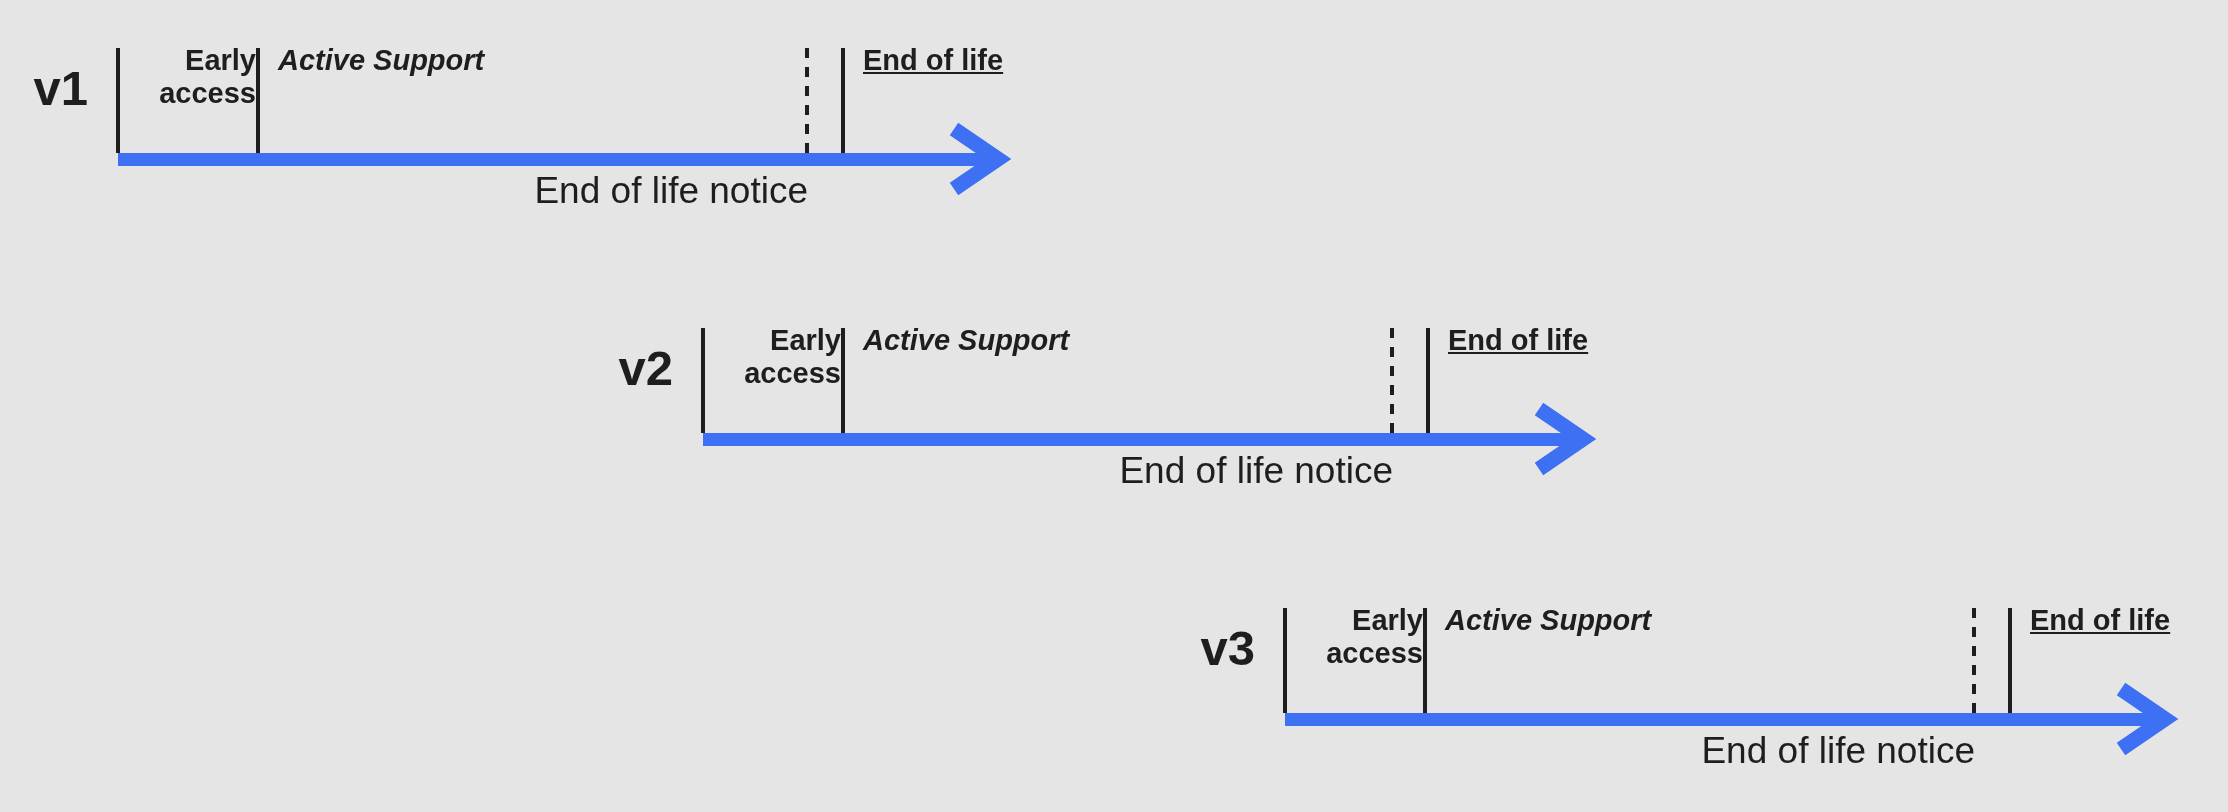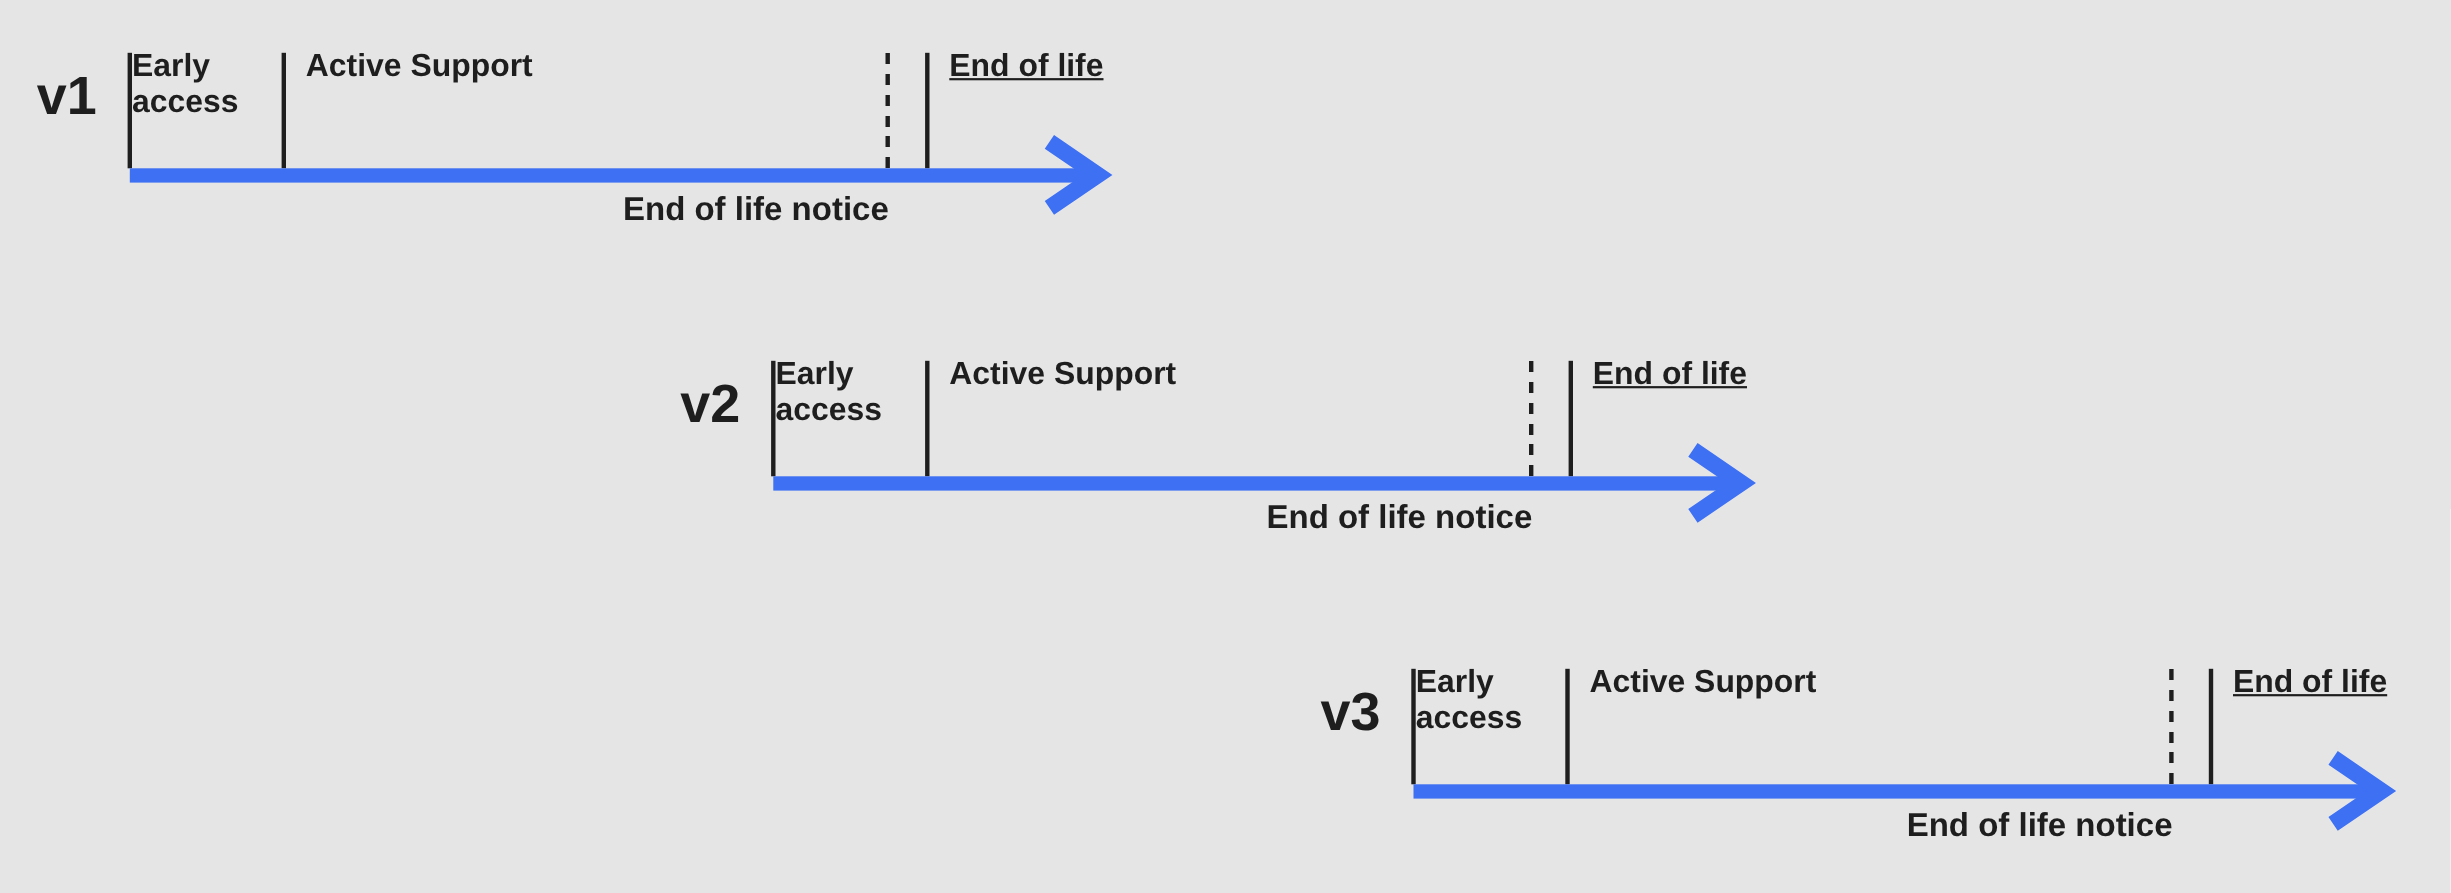--- a/index.html
+++ b/index.html
@@ -78,32 +78,33 @@
   .seg-label {
     position: absolute;
     top: -4px;
     font-size: 29px;
     font-weight: 700;
     line-height: 33px;
     color: var(--ink);
     white-space: nowrap;
   }
   .seg-label.early {
-    left: 2px;
+    left: 18px;
     width: 120px;
     white-space: normal;
+    text-align: right;
   }
-  .seg-label.active { left: 160px; }
+  .seg-label.active { left: 160px; font-style: italic; }
   .seg-label.eol    { left: 745px; text-decoration: underline; }
   .notice {
     position: absolute;
     top: 126px;
     right: 250px; 
-    font-size: 30px;
-    font-weight: 700;
+    font-size: 37px;
+    font-weight: 400;
     line-height: 33px;
     color: var(--ink);
     white-space: nowrap;
   }
 </style>
 </head>
 <body>
 
 <div class="canvas">
 

